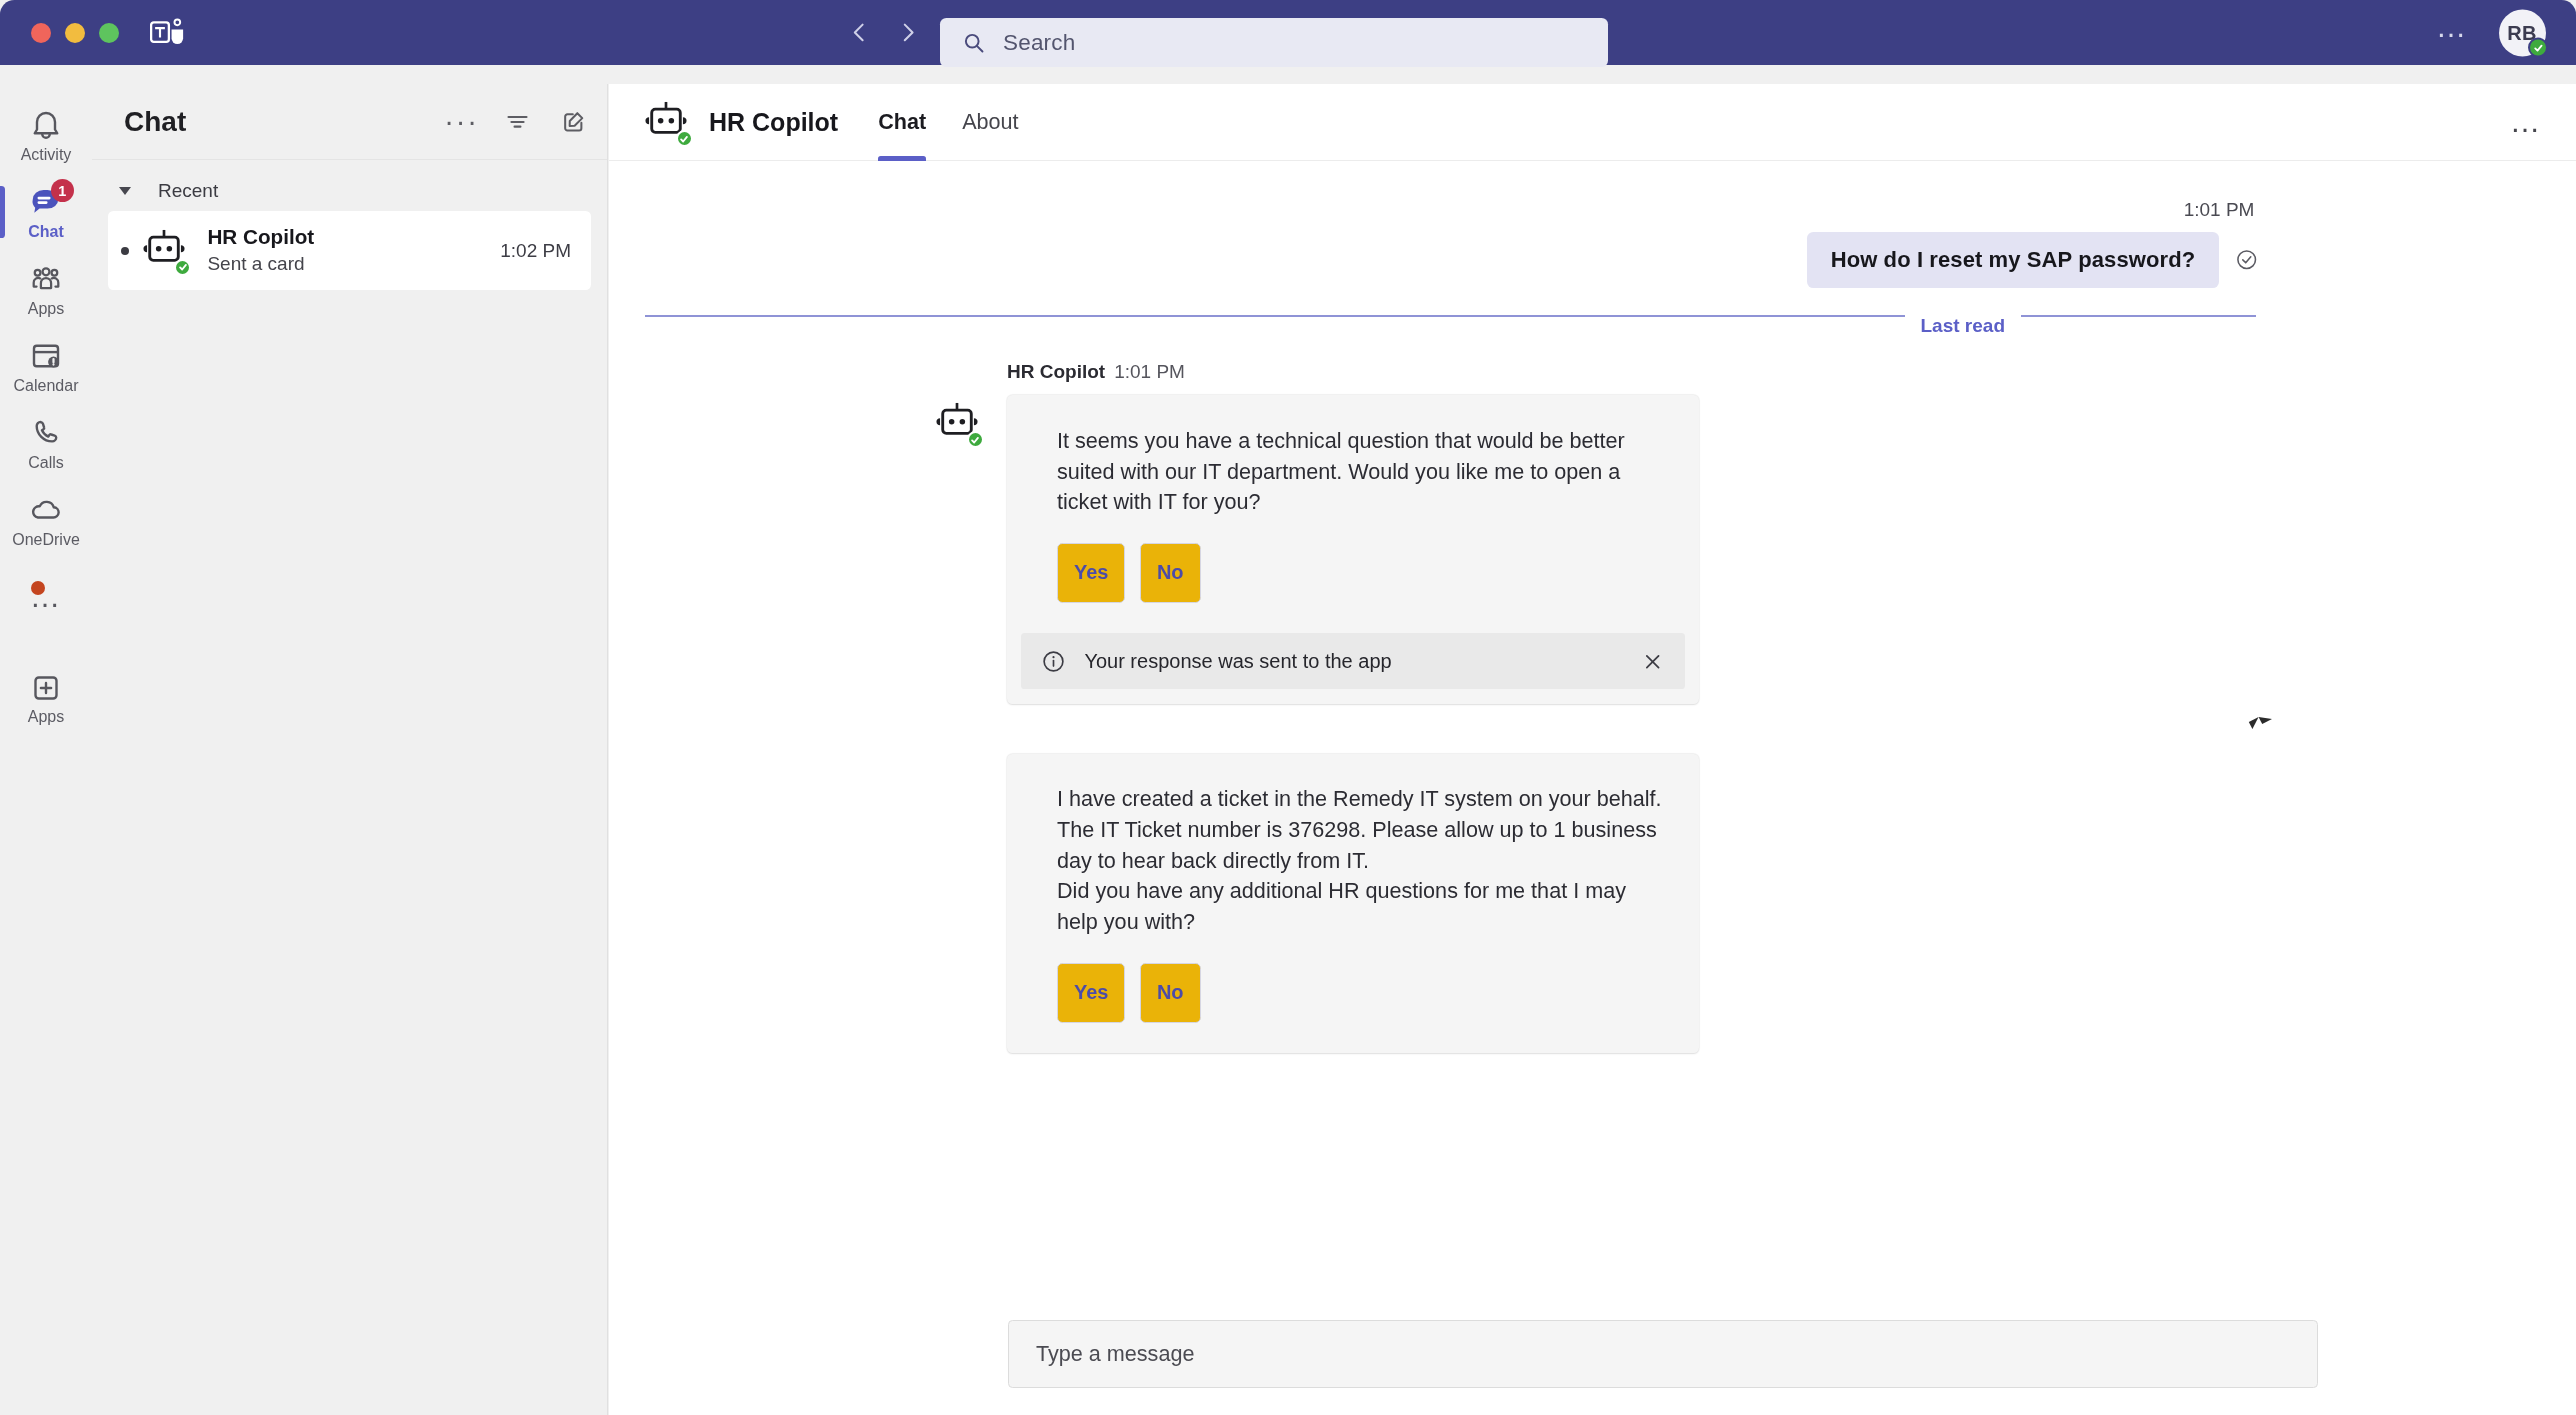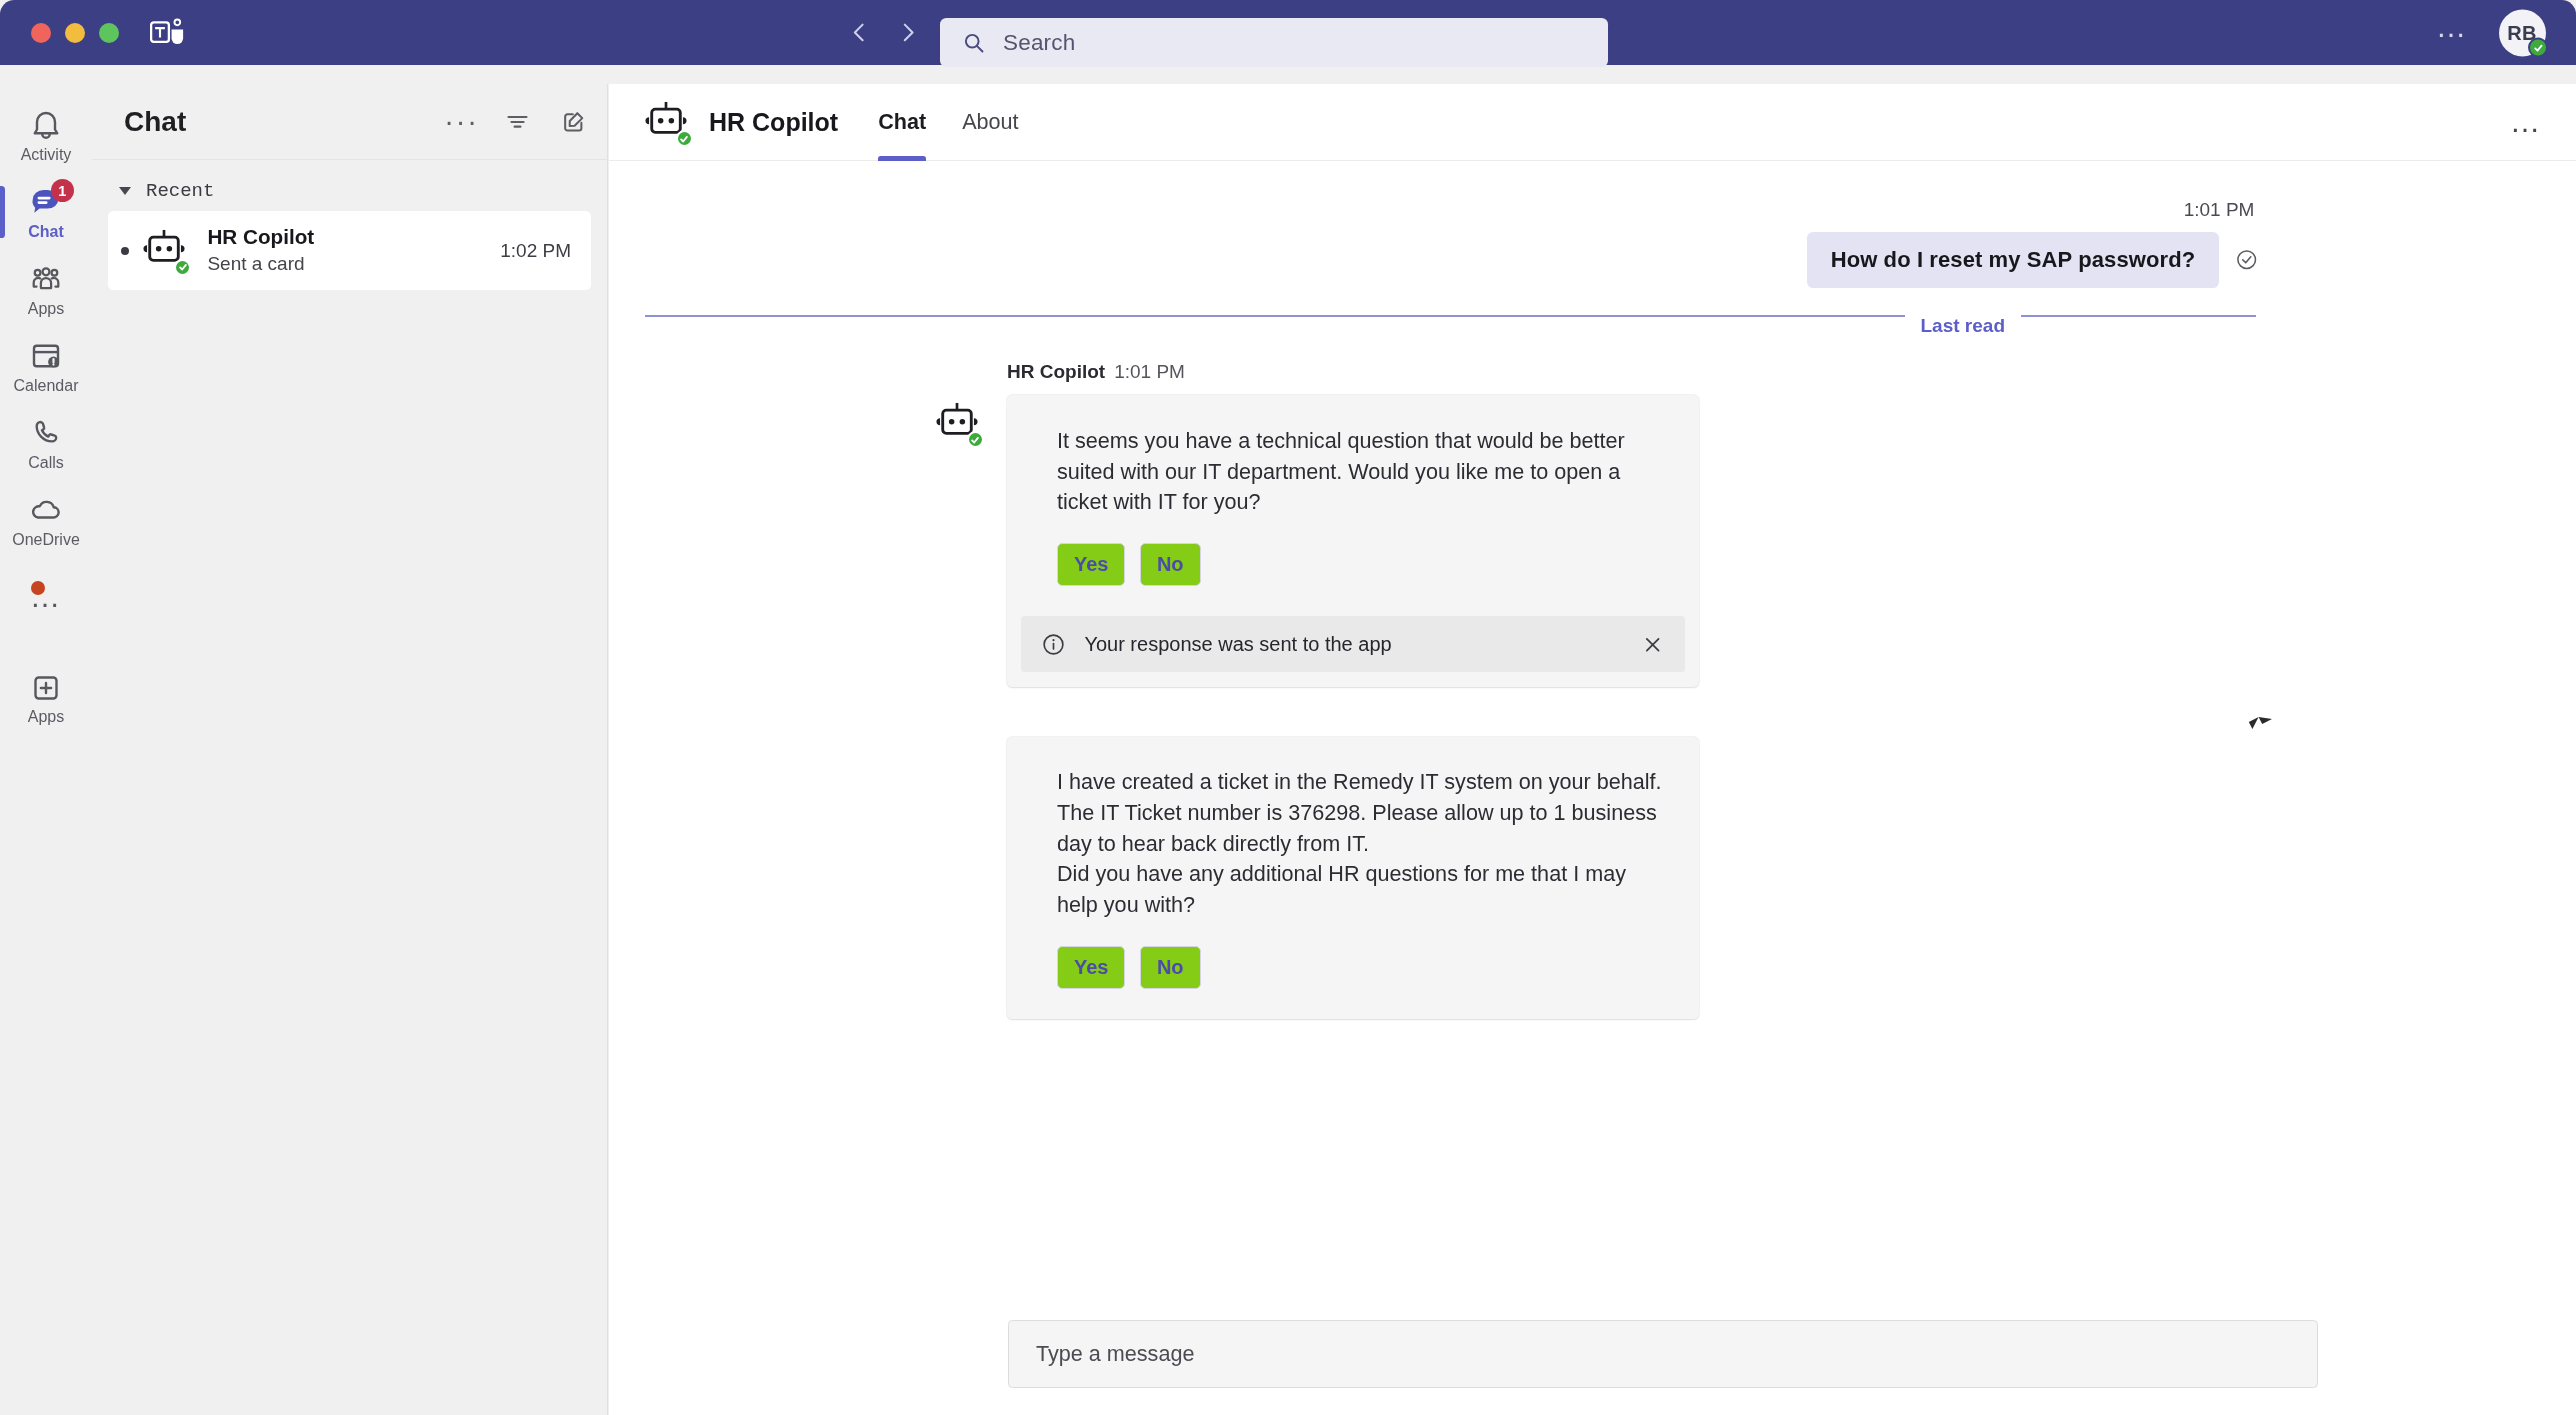--- a/index.html
+++ b/index.html
@@ -120,22 +120,22 @@
     height: 76px; display: flex; align-items: center;
     padding: 0 20px 0 32px; justify-content: space-between;
     border-bottom: 0.9px solid #e4e4e4;
   }
   .cp-title { font-size: 28px; font-weight: 700; color: #1f1f23; }
   .cp-actions { display: flex; align-items: center; gap: 29px; }
   .cp-ico { width: 27px; height: 27px; color: #5d5d63; cursor: pointer; display: flex; align-items: center; justify-content: center; }
   .cp-ico .dots { font-size: 29px; line-height: 5.4px; letter-spacing: 1.8px; }
 
   .recent-row {
-    display: flex; align-items: center; gap: 15px;
-    padding: 20px 0 9px 27px; cursor: pointer; font-family: Liberation Mono, monospace;
+    display: flex; align-items: center; gap: 27px;
+    padding: 20px 0 9px 27px; cursor: pointer;
   }
   .caret { width: 0; height: 0; border-left: 6.3px solid transparent; border-right: 6.3px solid transparent; border-top: 8px solid #47474f; }
   .recent-lbl { font-size: 19px; color: #3b3b42; }
 
   .chat-item {
     margin: 0 16px; height: 79px; background: #ffffff;
     border-radius: 5.4px; display: flex; align-items: center;
     padding-left: 12.6px; position: relative; cursor: pointer;
   }
   .unread-dot { width: 8px; height: 8px; border-radius: 50%; background: #3b3b42; margin-right: 10.8px; flex: 0 0 auto; }
@@ -207,22 +207,22 @@
   .card {
     background: #f5f5f5; border-radius: 5.4px;
     box-shadow: 0 0.9px 1.8px rgba(0,0,0,.10), 0 0 0 0.9px rgba(0,0,0,.03);
     padding: 23.4px 0 0 0; overflow: hidden;
   }
   .card + .card { margin-top: 50px; }
   .card-body { padding: 7.2px 30.5px 0 50px; }
   .card-text { font-size: 21.6px; line-height: 1.42; color: #2c2c33; }
   .card-btns { display: flex; gap: 14.4px; padding: 25px 0 30.5px 50px; }
   .card-btn {
-    min-width: 59px; height: 43px; padding: 0 16px;
-    background: #84cc16; border: 1.8px solid #d6d6e2; border-radius: 5.4px;
+    min-width: 59px; height: 60px; padding: 0 16px;
+    background: #eab308; border: 1.8px solid #d6d6e2; border-radius: 5.4px;
     color: #4c4ca8; font-size: 20px; font-weight: 600;
     display: flex; align-items: center; justify-content: center; cursor: pointer;
   }
   .card-notice {
     display: flex; align-items: center; gap: 18px;
     background: #e9e9e9; margin: 0 14.4px 14.4px 14.4px;
     height: 56px; border-radius: 3.6px; padding: 0 20px;
   }
   .notice-ico { width: 25px; height: 25px; color: #3c3c44; flex: 0 0 auto; }
   .notice-txt { flex: 1 1 auto; font-size: 20px; color: #26262c; }

